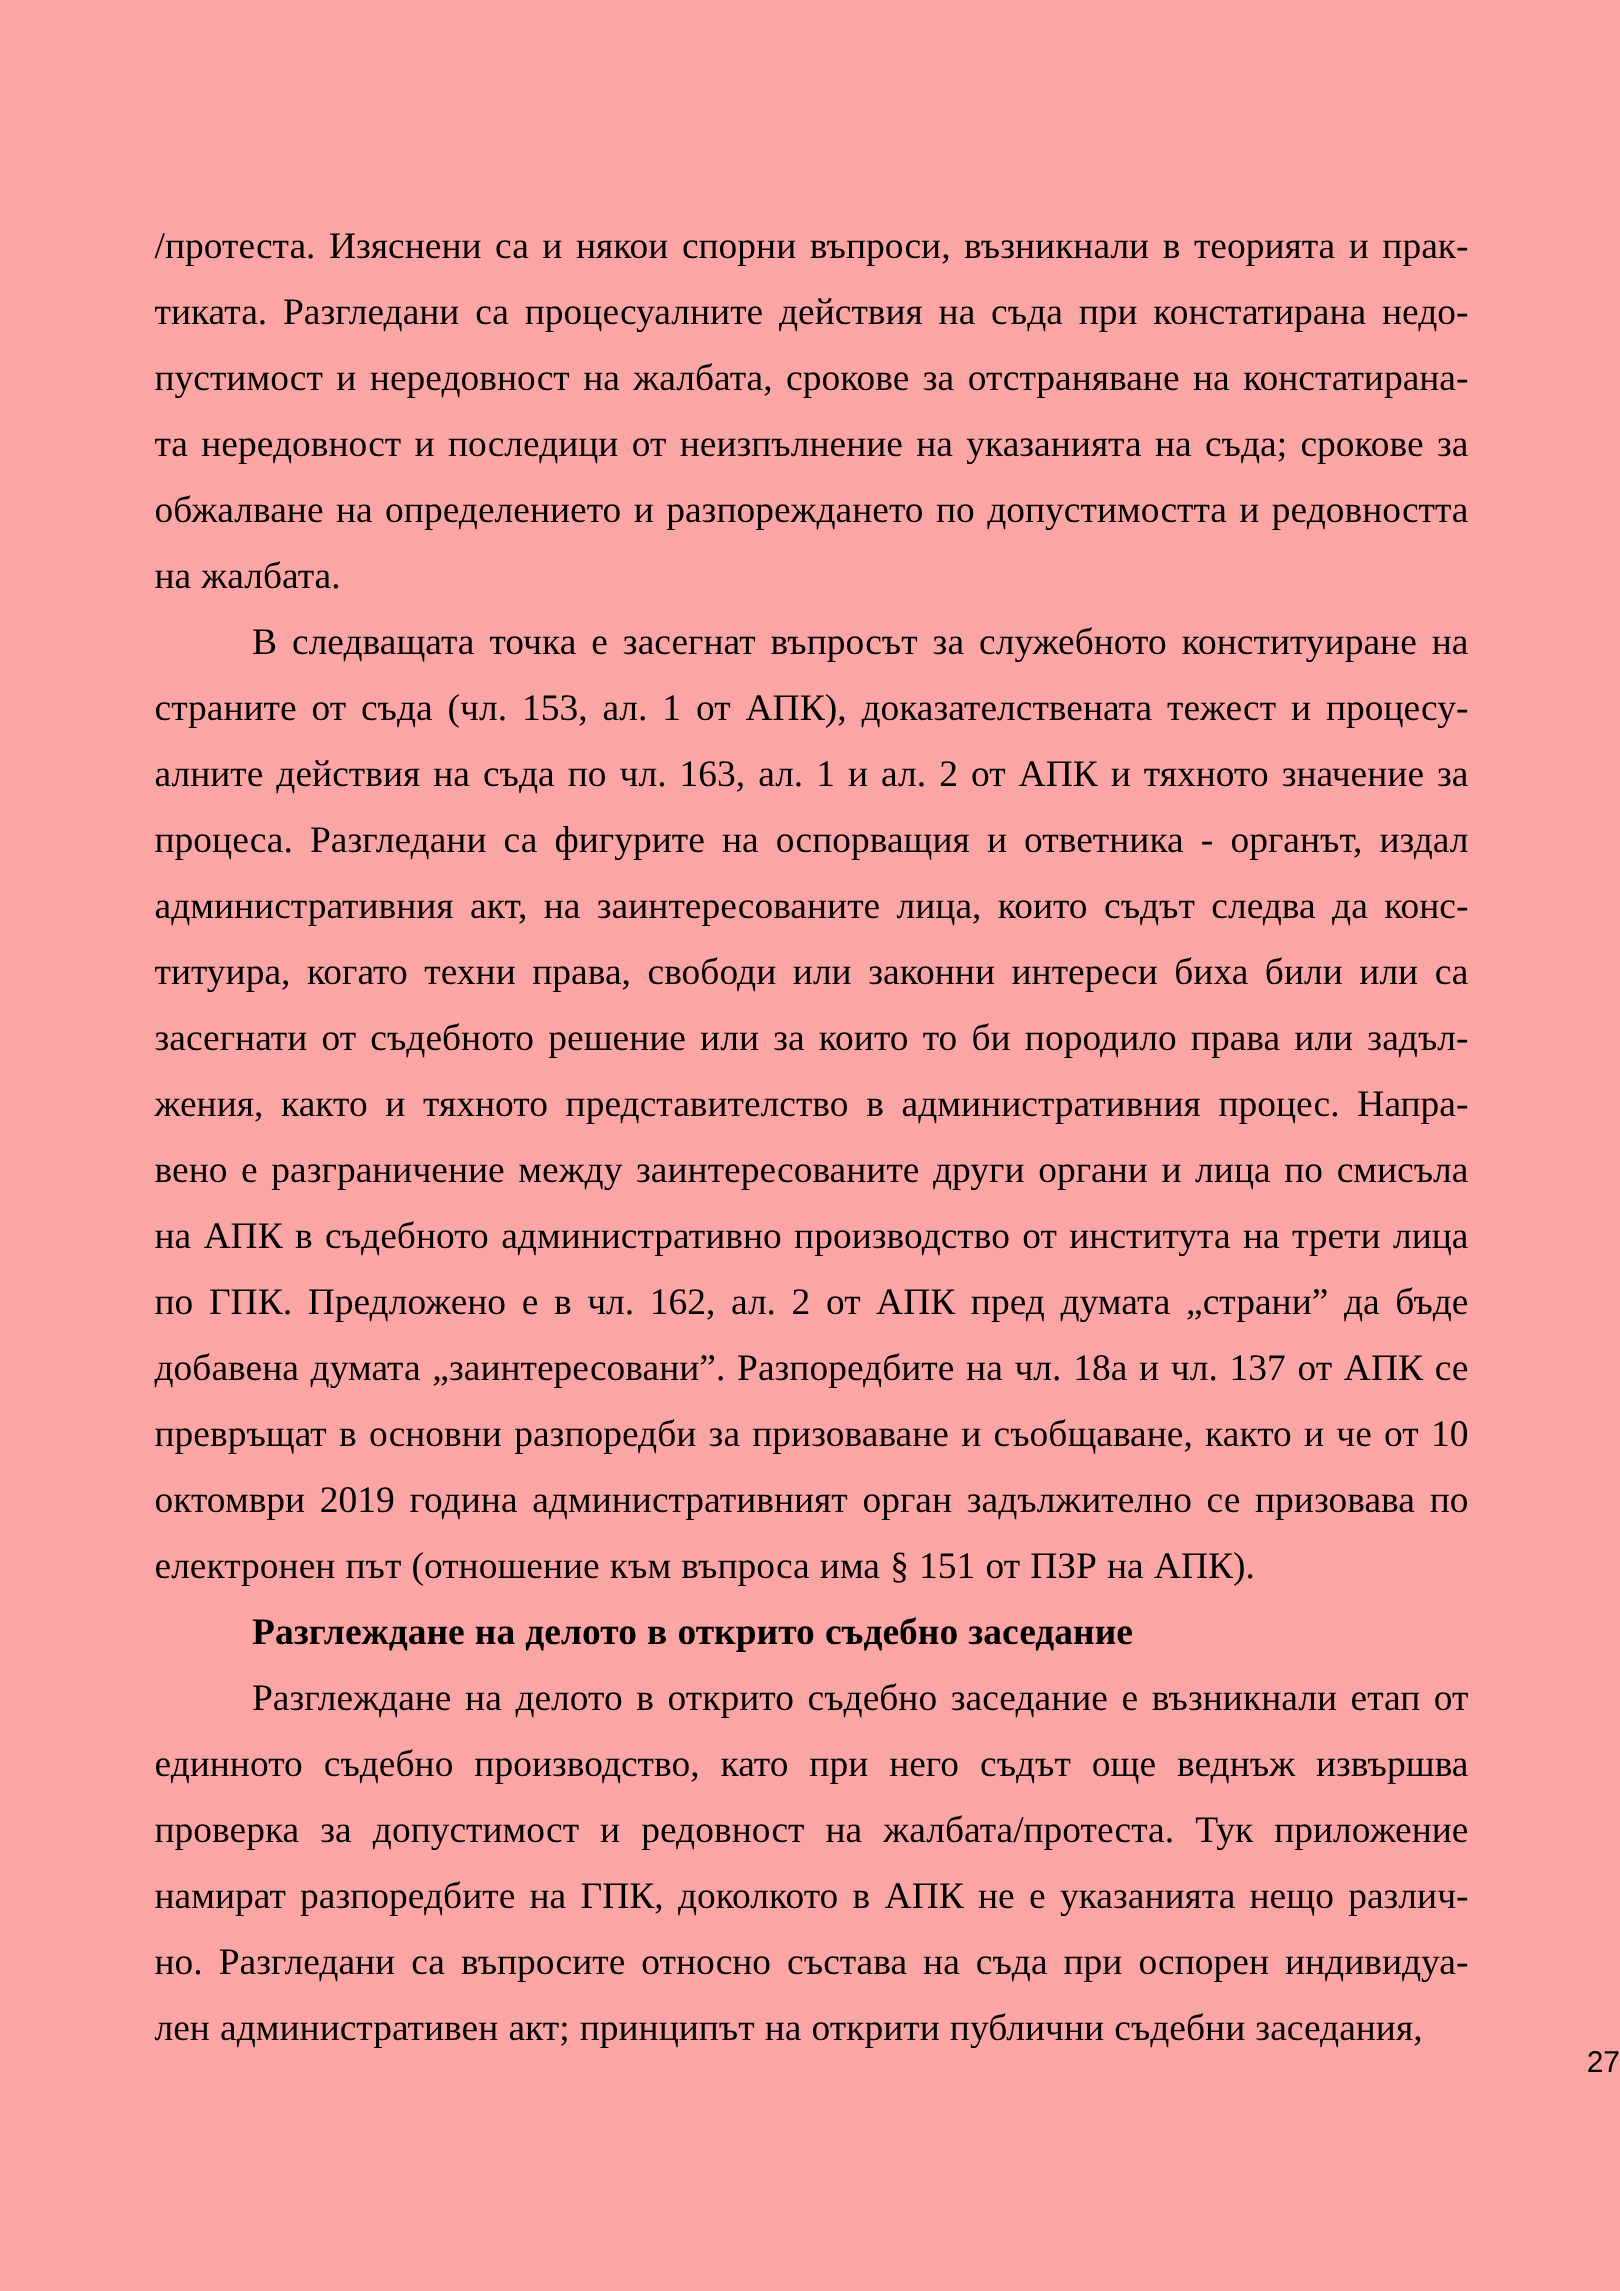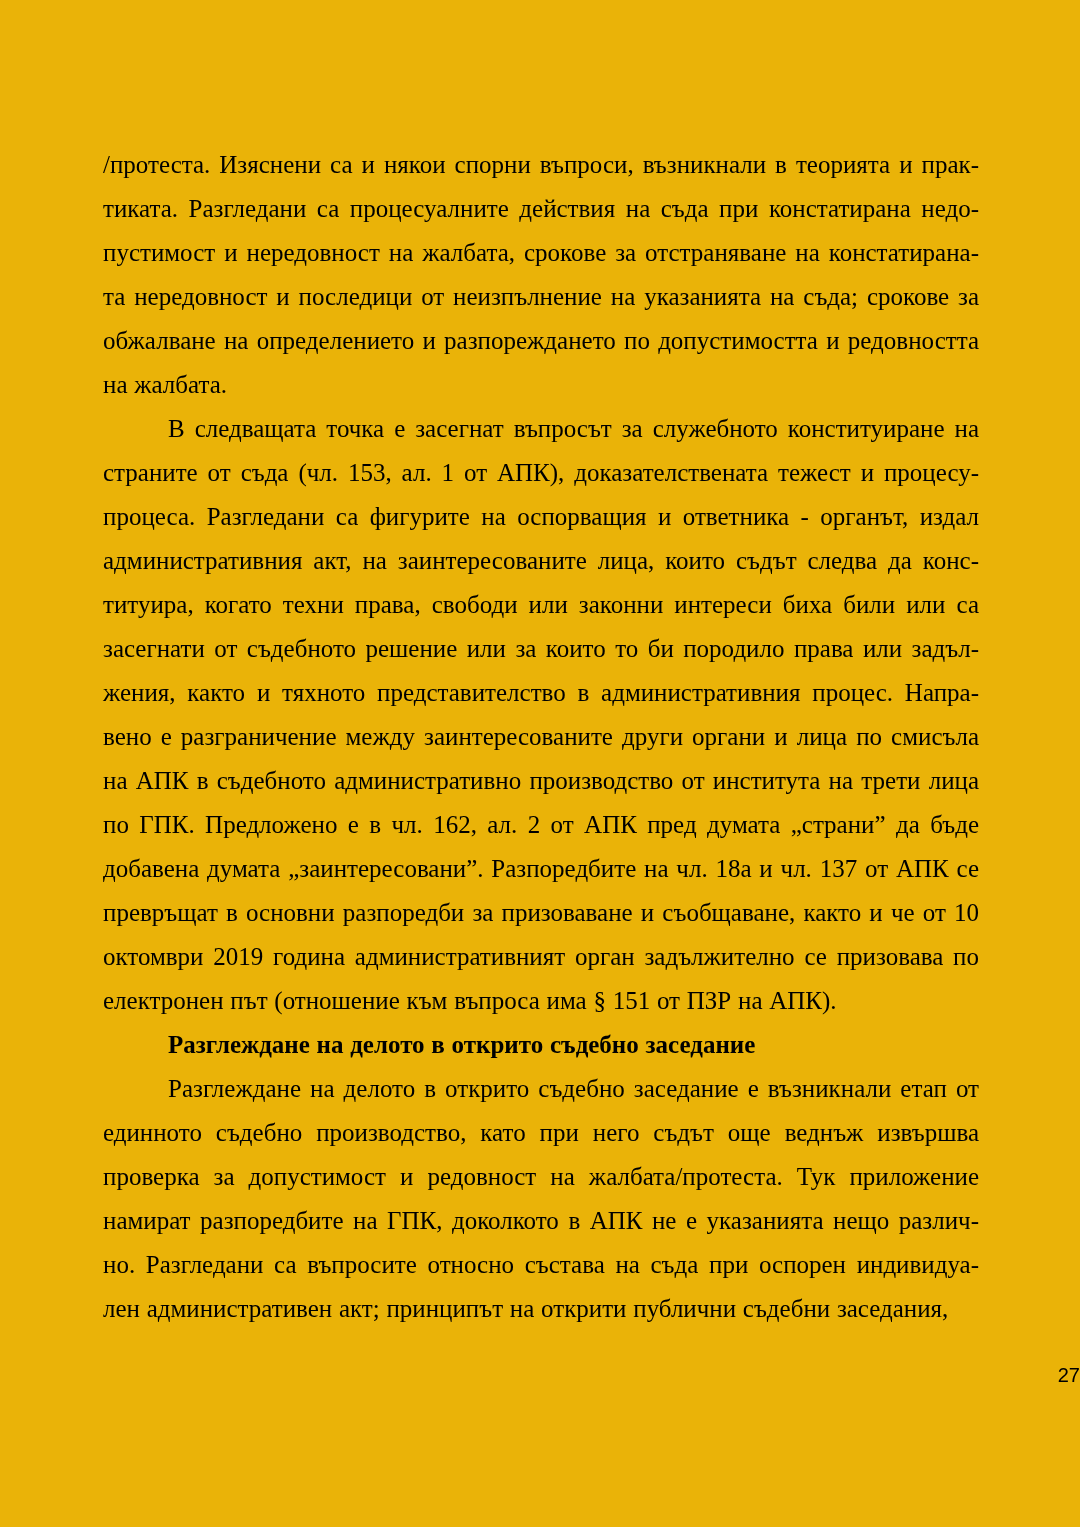--- a/index.html
+++ b/index.html
@@ -4,21 +4,21 @@
 <style>
   html, body {
     margin: 0;
     padding: 0;
     background: #ffffff;
   }
   .page {
     position: relative;
     width: 1080px;
     height: 1527px;
-    background: #eab308;
+    background: #fca5a5;
     color: #000000;
     font-family: "Liberation Serif", serif;
     overflow: hidden;
   }
   .text-block {
     position: absolute;
     left: 103px;
     top: 143px;
     width: 876px;
   }
@@ -63,20 +63,21 @@
       <div class="line">тиката. Разгледани са процесуалните действия на съда при констатирана недо-</div>
       <div class="line">пустимост и нередовност на жалбата, срокове за отстраняване на констатирана-</div>
       <div class="line">та нередовност и последици от неизпълнение на указанията на съда; срокове за</div>
       <div class="line">обжалване на определението и разпореждането по допустимостта и редовността</div>
       <div class="line last">на жалбата.</div>
     </div>
 
     <div>
       <div class="line indent">В следващата точка е засегнат въпросът за служебното конституиране на</div>
       <div class="line">страните от съда (чл. 153, ал. 1 от АПК), доказателствената тежест и процесу-</div>
+      <div class="line">алните действия на съда по чл. 163, ал. 1 и ал. 2 от АПК и тяхното значение за</div>
       <div class="line">процеса. Разгледани са фигурите на оспорващия и ответника - органът, издал</div>
       <div class="line">административния акт, на заинтересованите лица, които съдът следва да конс-</div>
       <div class="line">титуира, когато техни права, свободи или законни интереси биха били или са</div>
       <div class="line">засегнати от съдебното решение или за които то би породило права или задъл-</div>
       <div class="line">жения, както и тяхното представителство в административния процес. Напра-</div>
       <div class="line">вено е разграничение между заинтересованите други органи и лица по смисъла</div>
       <div class="line">на АПК в съдебното административно производство от института на трети лица</div>
       <div class="line">по ГПК. Предложено е в чл. 162, ал. 2 от АПК пред думата „страни” да бъде</div>
       <div class="line">добавена думата „заинтересовани”. Разпоредбите на чл. 18а и чл. 137 от АПК се</div>
       <div class="line">превръщат в основни разпоредби за призоваване и съобщаване, както и че от 10</div>

